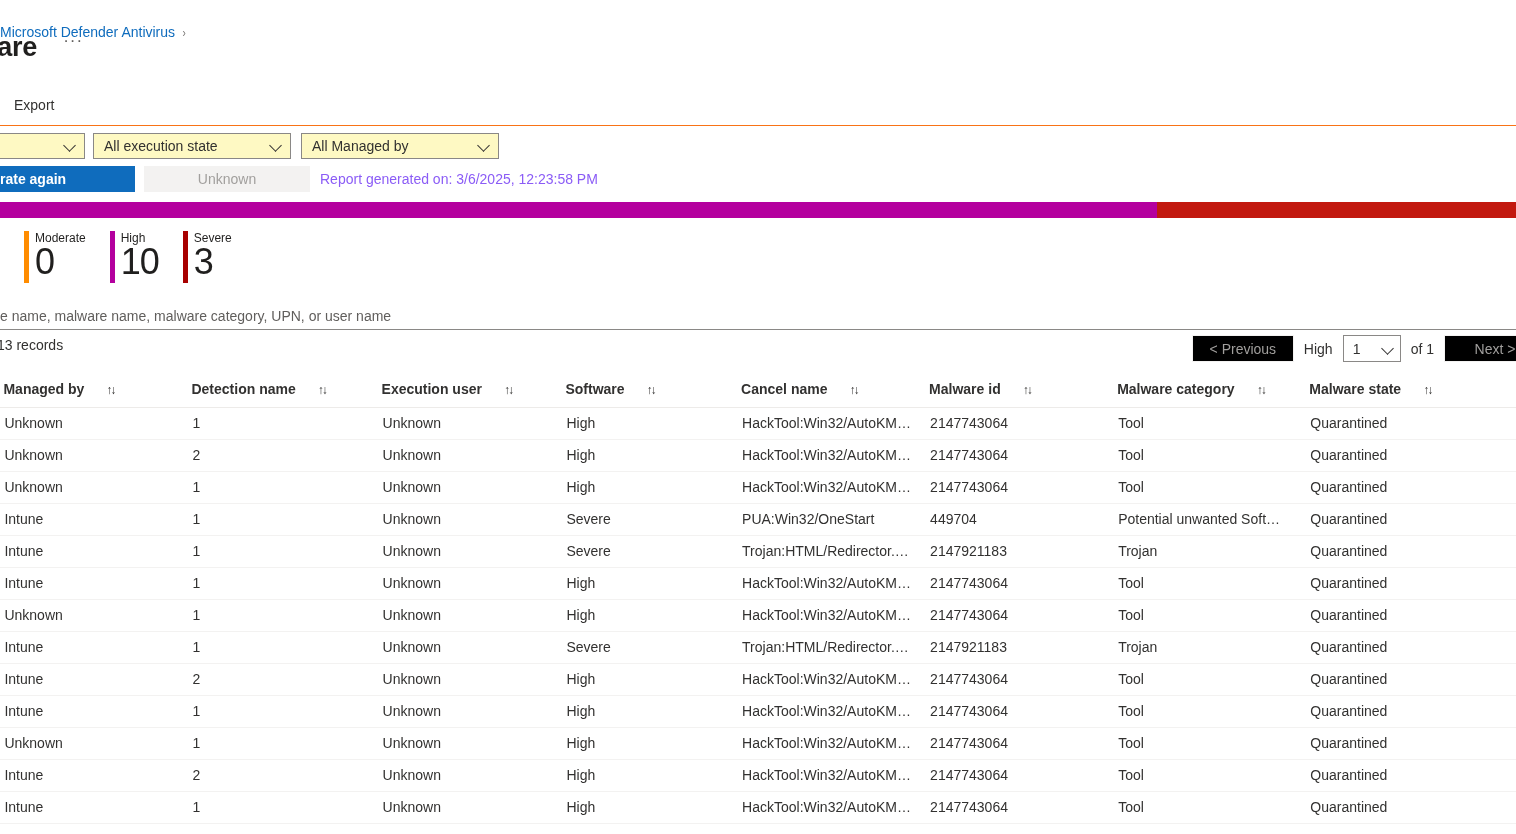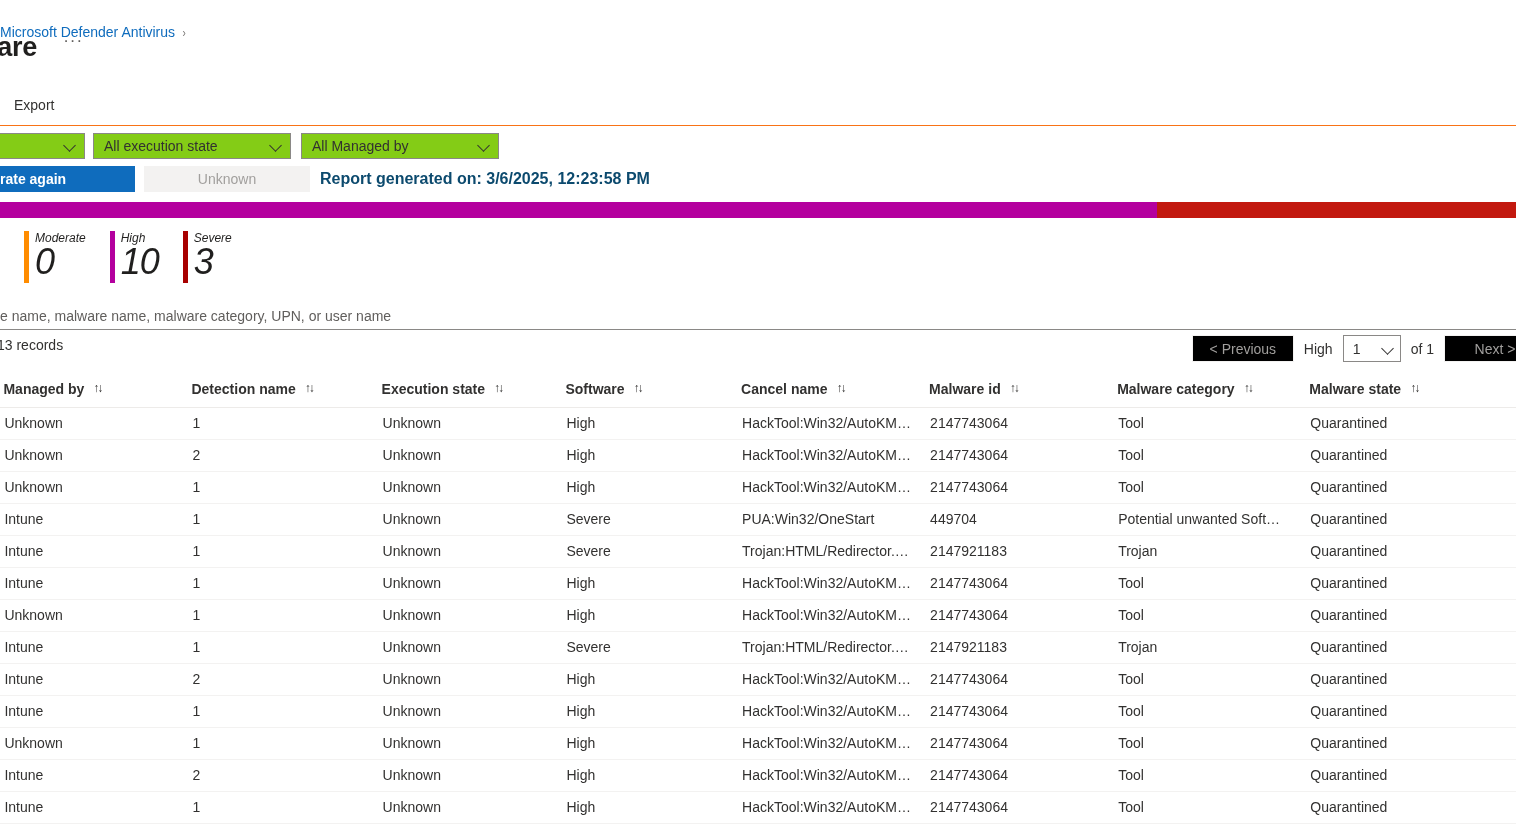--- a/index.html
+++ b/index.html
@@ -79,21 +79,21 @@
 
   
   .filters {
     position: absolute; left: 0; top: 133px;
     height: 26px;
   }
   .ddl {
     position: absolute;
     height: 26px;
     border: 1px solid #8a8886;
-    background: #84cc16;
+    background: #fef9c3;
     display: flex; align-items: center;
     padding: 0 8px 0 10px;
     font-size: 14px;
     color: #323130;
     cursor: pointer;
     white-space: nowrap;
   }
   .ddl-label { flex: 1; }
   .chev {
     width: 12px; height: 12px;
@@ -141,23 +141,23 @@
     border: 1px solid #f3f2f1;
     font-size: 14px;
     font-family: "Liberation Sans", sans-serif;
     display: flex; align-items: center; justify-content: center;
     cursor: default;
   }
   .gen-status {
     position: absolute; left: 320px; top: 0;
     height: 26px;
     display: flex; align-items: center;
-    font-size: 16px;
-    font-weight: 700;
-    color: #0c4a6e;
+    font-size: 14px;
+    font-weight: 400;
+    color: #8b5cf6;
     white-space: nowrap;
   }
 
   
   .sevbar {
     position: absolute; left: 0; top: 202px;
     width: 1516px; height: 16px;
     display: flex;
   }
   .sevbar-seg { height: 16px; }
@@ -168,21 +168,20 @@
     display: flex;
     align-items: flex-start;
     padding-top: 13px;
   }
   .sevcard {
     display: flex;
     align-items: stretch;
     margin-left: 24px;
     padding-left: 0;
     height: 52px;
-    font-style: italic;
   }
   .sevcard:first-child { margin-left: 24px; }
   .sev-accent {
     width: 5px;
     flex: none;
     margin-right: 6px;
   }
   .sev-text { display: flex; flex-direction: column; }
   .sev-label {
     font-size: 12px;
@@ -275,21 +274,21 @@
     font-weight: 600;
     color: #323130;
     padding: 0 0 0 0;
     height: 36px;
     vertical-align: middle;
     border-bottom: 1px solid #edebe9;
     background: #ffffff;
     white-space: nowrap;
   }
   table.grid th .thinner {
-    display: inline-flex; align-items: flex-start; gap: 9px;
+    display: inline-flex; align-items: flex-end; gap: 22px;
     cursor: pointer;
   }
   .sorticon {
     font-size: 12px;
     color: #323130;
     letter-spacing: -2px;
     white-space: nowrap;
   }
   table.grid td {
     font-size: 14px;
@@ -424,21 +423,21 @@
             <th></th>
             <th><span class="thinner">
                 <span>Managed by</span>
                 <span class="sorticon">↑↓</span>
               </span></th>
             <th><span class="thinner">
                 <span>Detection name</span>
                 <span class="sorticon">↑↓</span>
               </span></th>
             <th><span class="thinner">
-                <span>Execution state</span>
+                <span>Execution user</span>
                 <span class="sorticon">↑↓</span>
               </span></th>
             <th><span class="thinner">
                 <span>Software</span>
                 <span class="sorticon">↑↓</span>
               </span></th>
             <th><span class="thinner">
                 <span>Cancel name</span>
                 <span class="sorticon">↑↓</span>
               </span></th>

